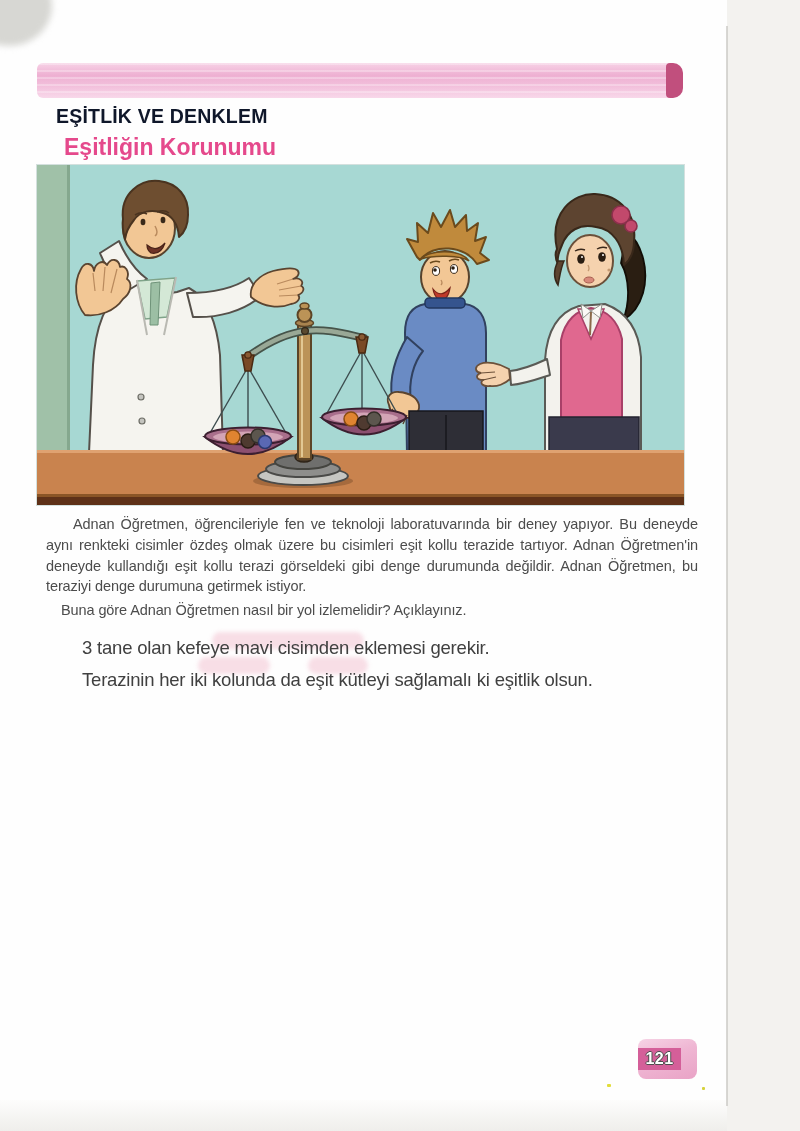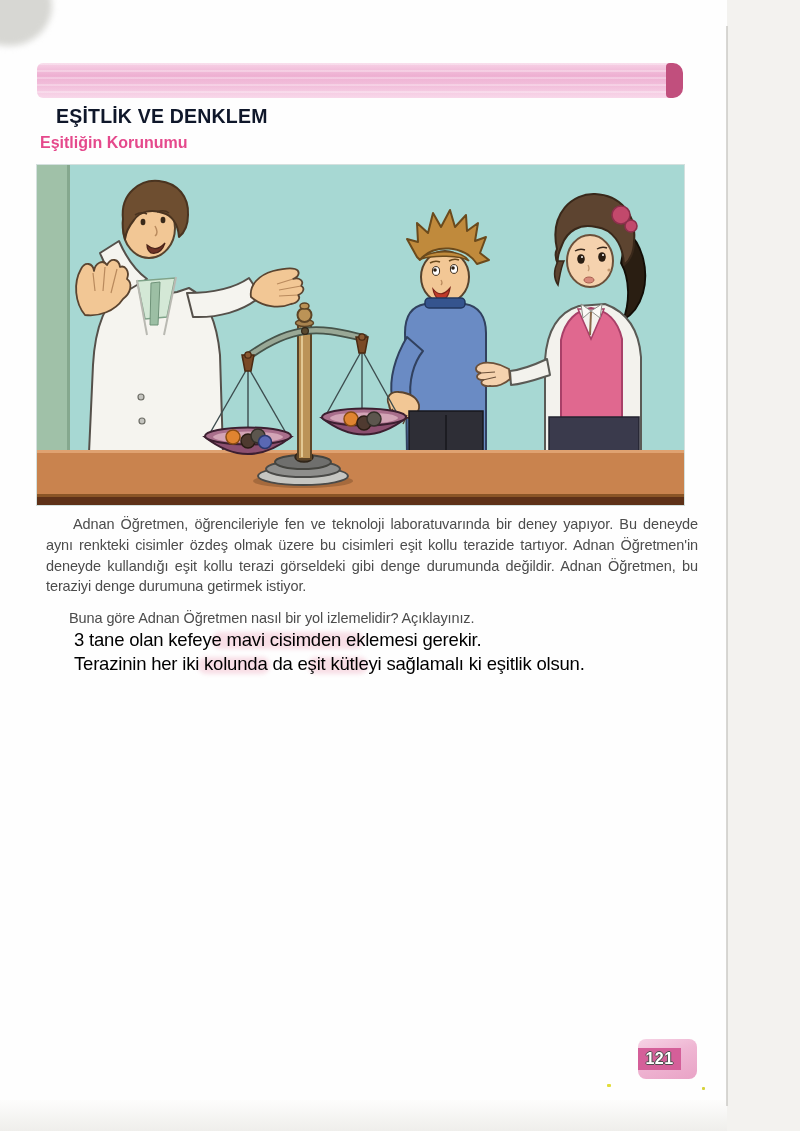--- a/index.html
+++ b/index.html
@@ -36,44 +36,44 @@
   }
   .header-bar-cap{
     position:absolute;right:0;top:0;width:17px;height:35px;
     background:#c14f7d;border-radius:4px 10px 10px 4px;
   }
   .title{
     position:absolute;left:56px;top:105px;
     font-size:19.5px;font-weight:bold;color:#0f172a;letter-spacing:.2px;
   }
   .subtitle{
-    position:absolute;left:40px;top:134px;
-    font-size:16px;font-weight:bold;color:#e5498c;
+    position:absolute;left:64px;top:134px;
+    font-size:23px;font-weight:bold;color:#e5498c;
   }
   
   .illustration{
     position:absolute;left:37px;top:165px;width:647px;height:340px;
     outline:1px solid rgba(150,180,175,.4);
   }
   .illustration svg{display:block;}
   
   .paragraph{
     position:absolute;left:38px;top:506px;width:652px;
     font-size:14.5px;line-height:20.8px;color:#4c4c4c;
     text-align:justify;text-indent:27px;letter-spacing:-.1px;margin:8px;
   }
   .question{
     position:absolute;left:38px;top:602px;width:652px;
-    font-size:14.5px;color:#4c4c4c;text-indent:23px;margin:8px;letter-spacing:-.1px;
+    font-size:14.5px;color:#4c4c4c;text-indent:23px;margin:0;letter-spacing:-.1px;
   }
   .answers{
     position:absolute;left:74px;top:628px;width:600px;z-index:2;margin:0;
   }
   .answer-line{
-    font-size:18.5px;line-height:23.5px;color:#000000;margin:0;letter-spacing:-.2px;
+    font-size:18.5px;line-height:23.5px;color:#404040;margin:8px;letter-spacing:-.2px;
   }
   .smudge{
     position:absolute;background:rgba(234,148,176,.30);
     border-radius:9px;filter:blur(2px);z-index:1;
   }
   .smudge.s1{left:212px;top:632px;width:152px;height:17px;}
   .smudge.s2{left:198px;top:657px;width:72px;height:17px;}
   .smudge.s3{left:308px;top:657px;width:60px;height:17px;}
   
   .page-badge{

